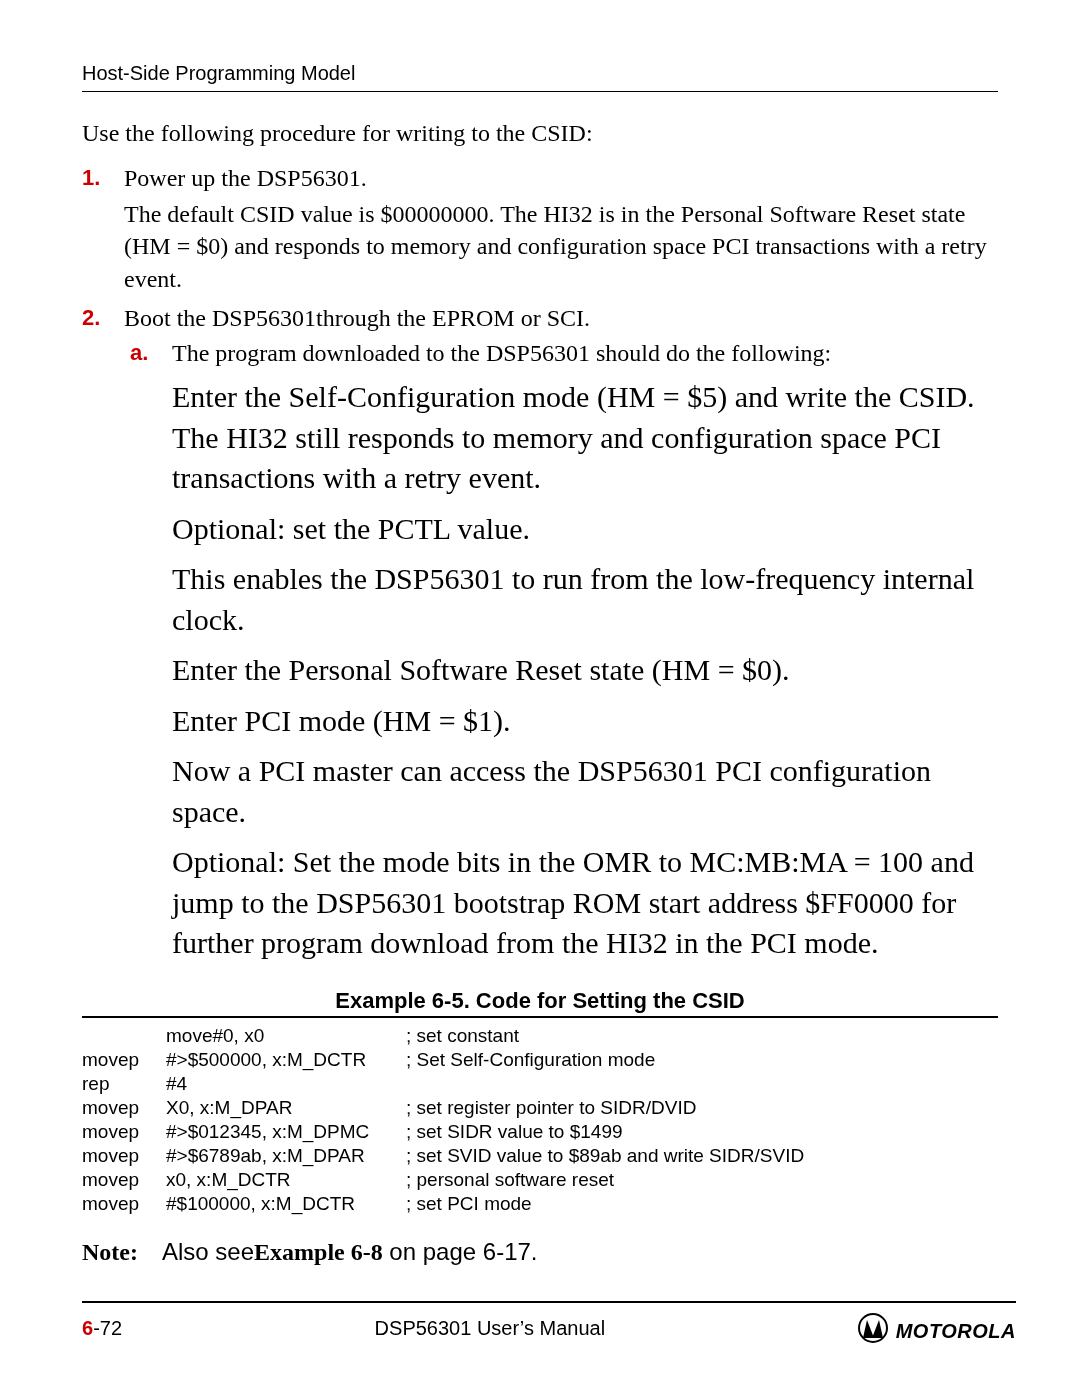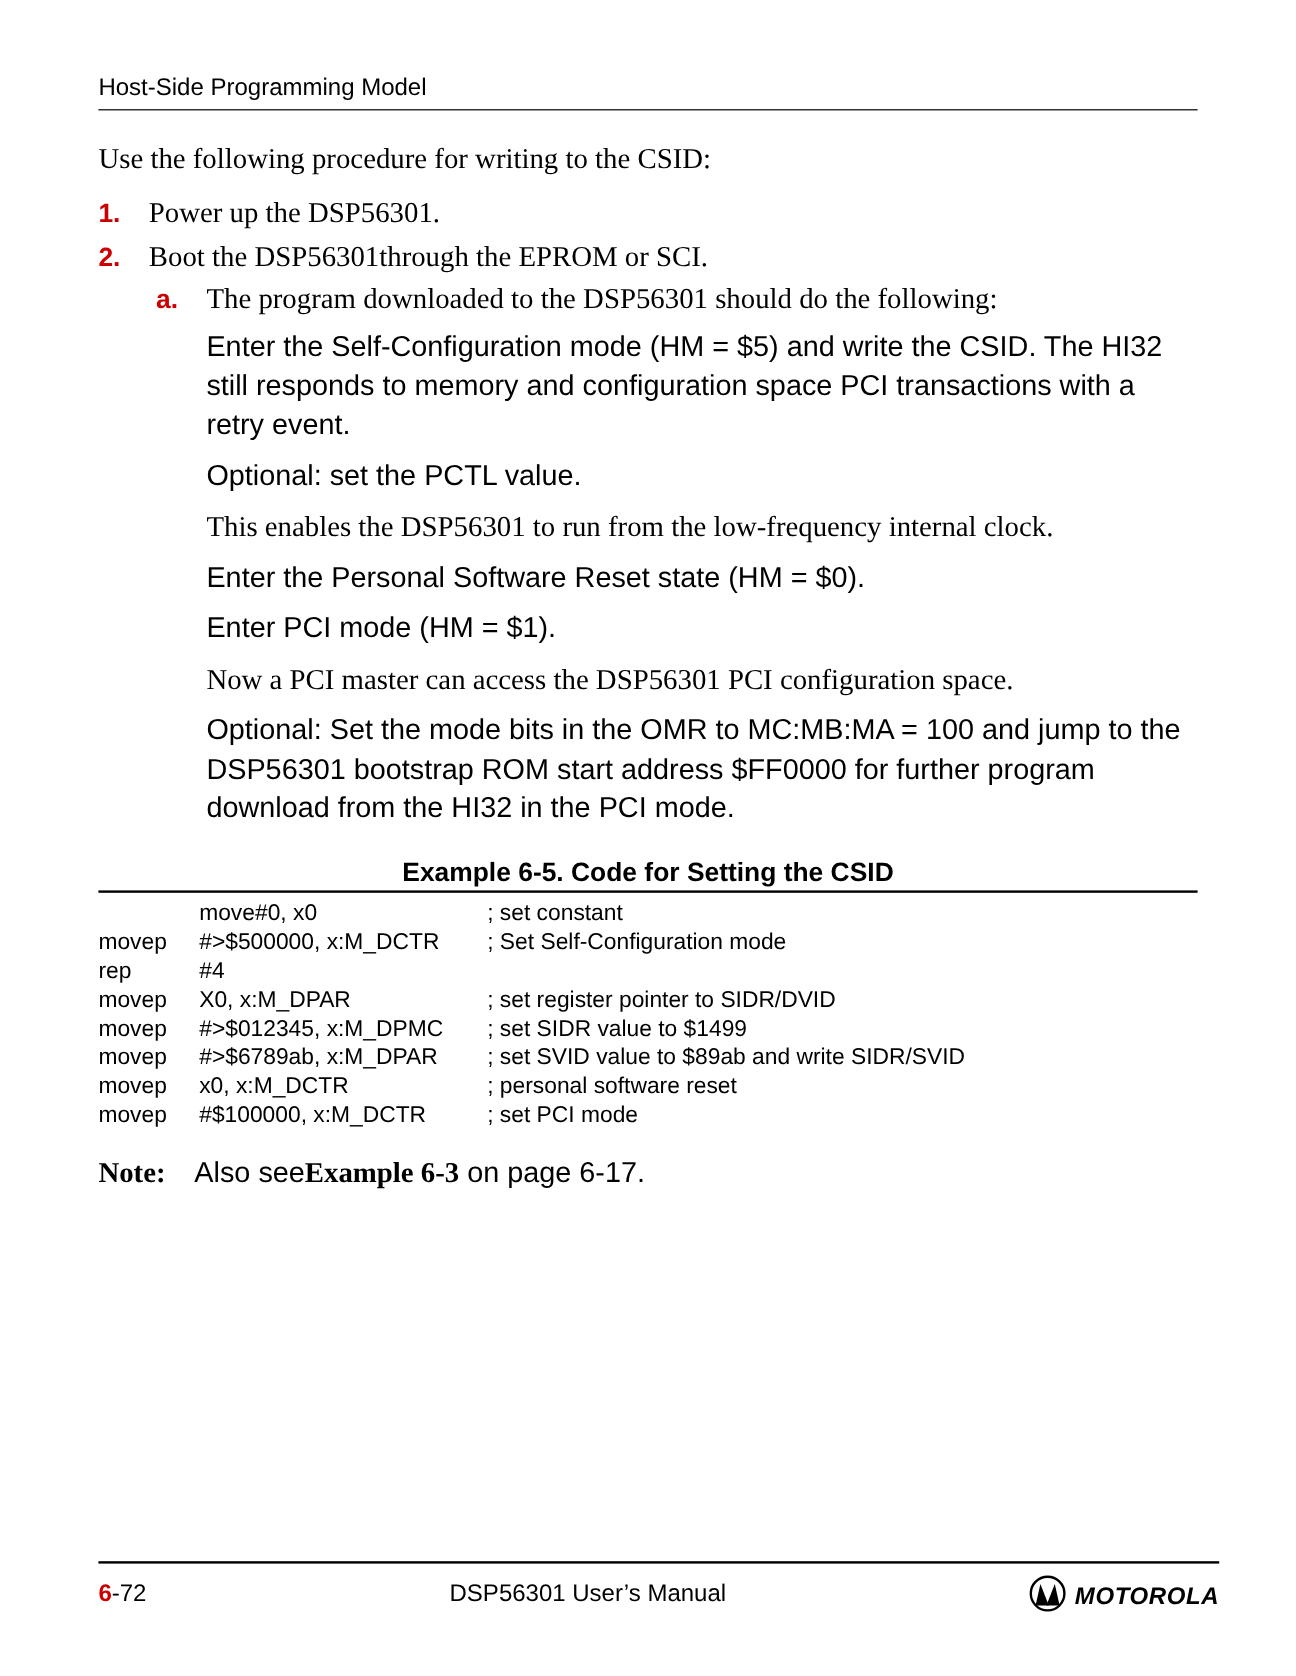--- a/index.html
+++ b/index.html
@@ -66,22 +66,23 @@
     position: absolute;
     left: 0;
     top: 0;
     font-family: Arial, Helvetica, sans-serif;
     font-weight: bold;
     color: #cc0000;
     font-size: 22px;
   }
   .blockA {
     margin: 10px 0 0 0;
-    font-size: 24px;
+    font-size: 30px;
     line-height: 1.35;
+    font-family: Liberation Serif, serif;
   }
   .example-title {
     text-align: center;
     font-family: Arial, Helvetica, sans-serif;
     font-weight: bold;
     font-size: 22px;
     margin-top: 24px;
     margin-bottom: 2px;
   }
   .example-rule {
@@ -179,20 +180,21 @@
 <div class="page">
 
   <div class="header-bar">Host-Side Programming Model</div>
 
   <div class="intro serif">Use the following procedure for writing to the CSID:</div>
 
   <ol class="main-list">
     <li>
       <span class="num">1.</span>
       <span class="serif">Power up the DSP56301.</span>
+      <div class="item1-body serif">The default CSID value is $00000000. The HI32 is in the Personal Software Reset state (HM = $0) and responds to memory and configuration space PCI transactions with a retry event.</div>
     </li>
 
     <li>
       <span class="num">2.</span>
       <div class="item2-lead serif">Boot the DSP56301through the EPROM or SCI.</div>
 
       <ol class="sub-list">
         <li>
           <span class="sub-num">a.</span>
           <span class="serif">The program downloaded to the DSP56301 should do the following:</span>
@@ -252,21 +254,21 @@
       <tr>
         <td class="c1">movep</td>
         <td class="c2">#$100000, x:M_DCTR</td>
         <td class="c3">; set PCI mode</td>
       </tr>
     </tbody>
   </table>
 
   <div class="note-line">
     <span class="nb">Note:</span>
-    <span class="sans">Also see</span><span class="xref">Example 6-3</span><span class="sans"> on page 6-17.</span>
+    <span class="sans">Also see</span><span class="xref">Example 6-8</span><span class="sans"> on page 6-17.</span>
   </div>
 
   <div class="footer">
     <hr class="footer-rule">
     <div class="footer-row">
       <div class="footer-left">
         <span class="chap">6</span><span>-72</span>
       </div>
       <div class="footer-center">DSP56301 User’s Manual</div>
       <div class="footer-right">

